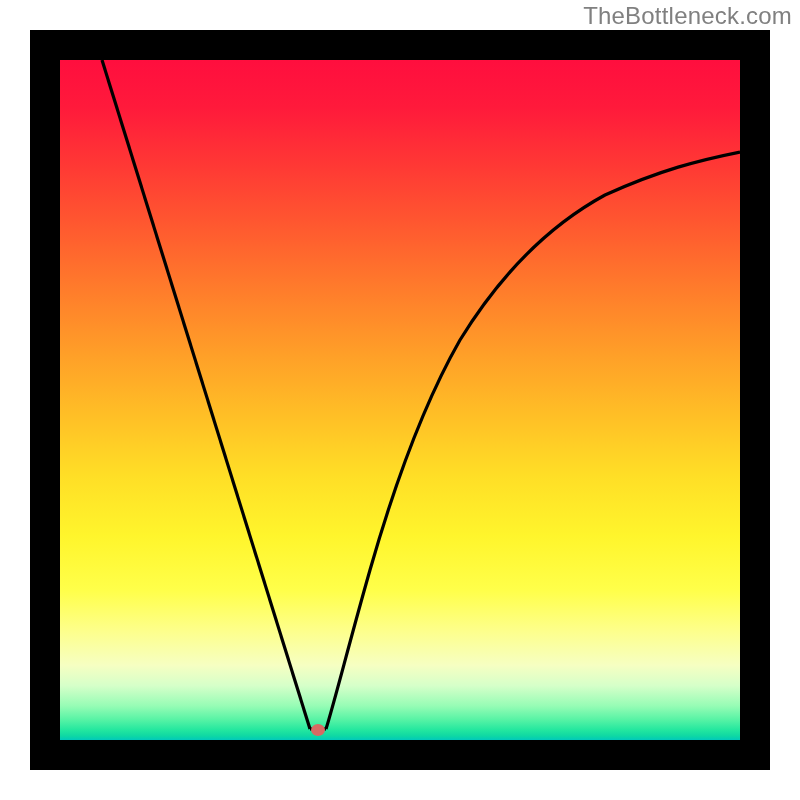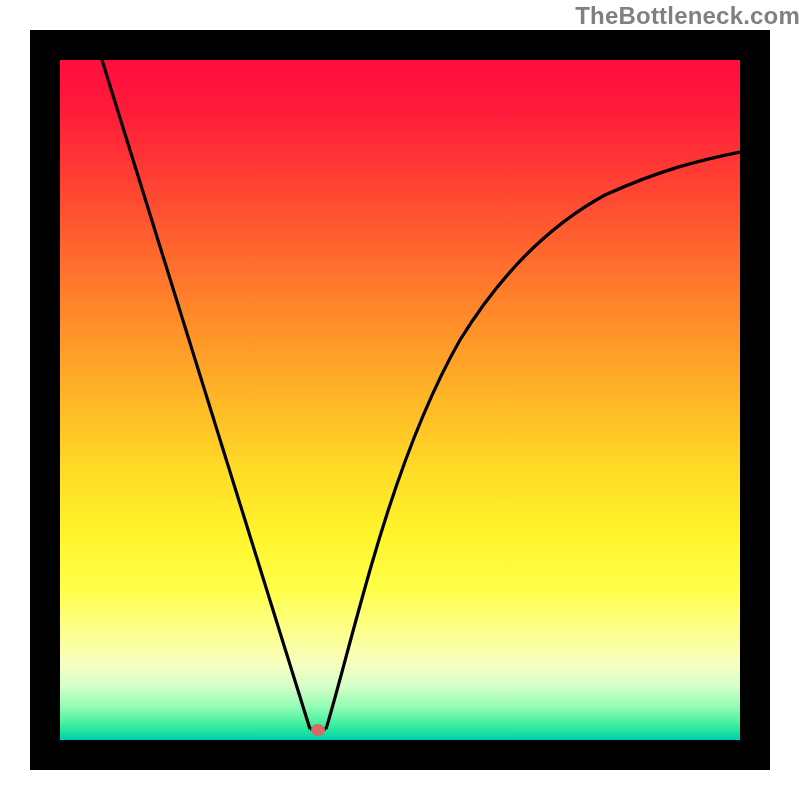--- a/index.html
+++ b/index.html
@@ -12,23 +12,23 @@
     overflow: hidden;
   }
   .wrap {
     position: relative;
     width: 800px;
     height: 800px;
   }
   .watermark {
     position: absolute;
     top: 2px;
-    right: 0;
+    right: 8px;
     font-size: 24px;
-    font-weight: 700;
+    font-weight: 400;
     color: #808080;
     letter-spacing: 0.2px;
     z-index: 10;
     text-align: right;
   }
   .frame {
     position: absolute;
     left: 30px;
     top: 30px;
     width: 740px;

